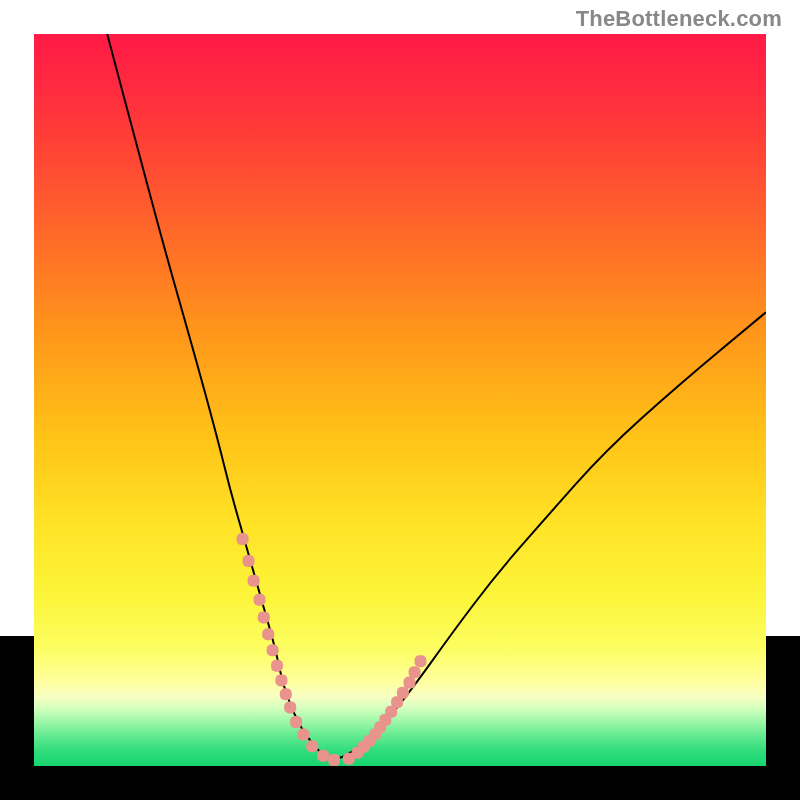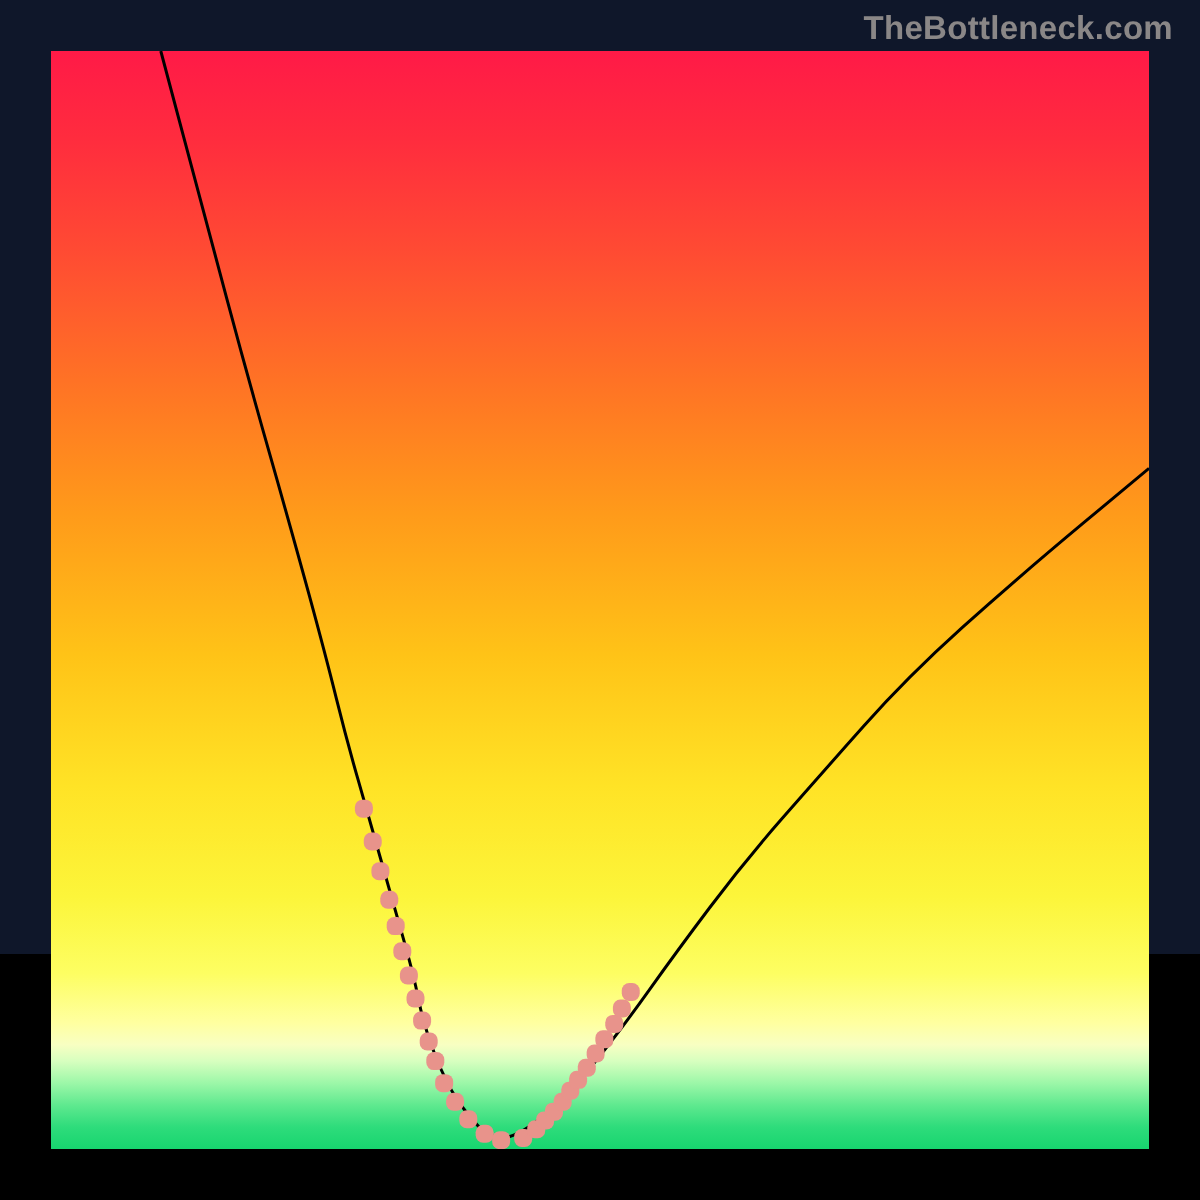--- a/index.html
+++ b/index.html
@@ -1,16 +1,16 @@
 <!DOCTYPE html>
 <html><head>
 <meta charset="utf-8">
 <style>
   html,body{margin:0;padding:0;width:800px;height:800px;background:#000;overflow:hidden}
-  .wrap{position:relative;width:800px;height:636px;background:#0f172a}
+  .wrap{position:relative;width:800px;height:636px;background:#ffffff}
   .plot{position:absolute;left:34px;top:34px;width:732px;height:732px;overflow:hidden}
   .grad{position:absolute;inset:0;
     background:linear-gradient(to bottom,
       #ff1a47 0%,
       #ff2c3e 8%,
       #ff4a33 18%,
       #ff7225 30%,
       #ff9a1a 42%,
       #ffc317 55%,
       #ffe326 67%,

